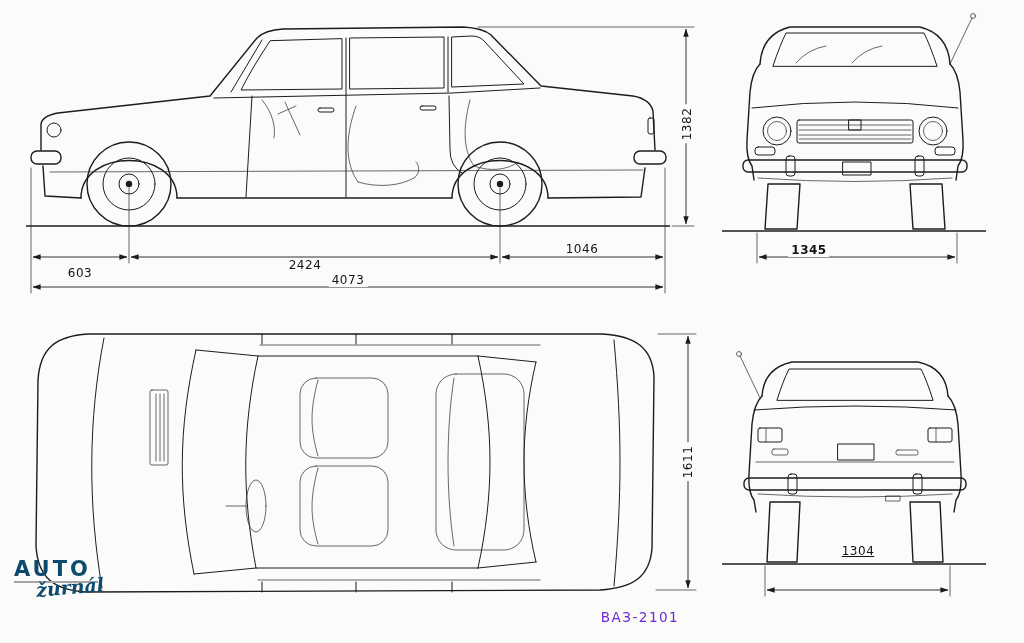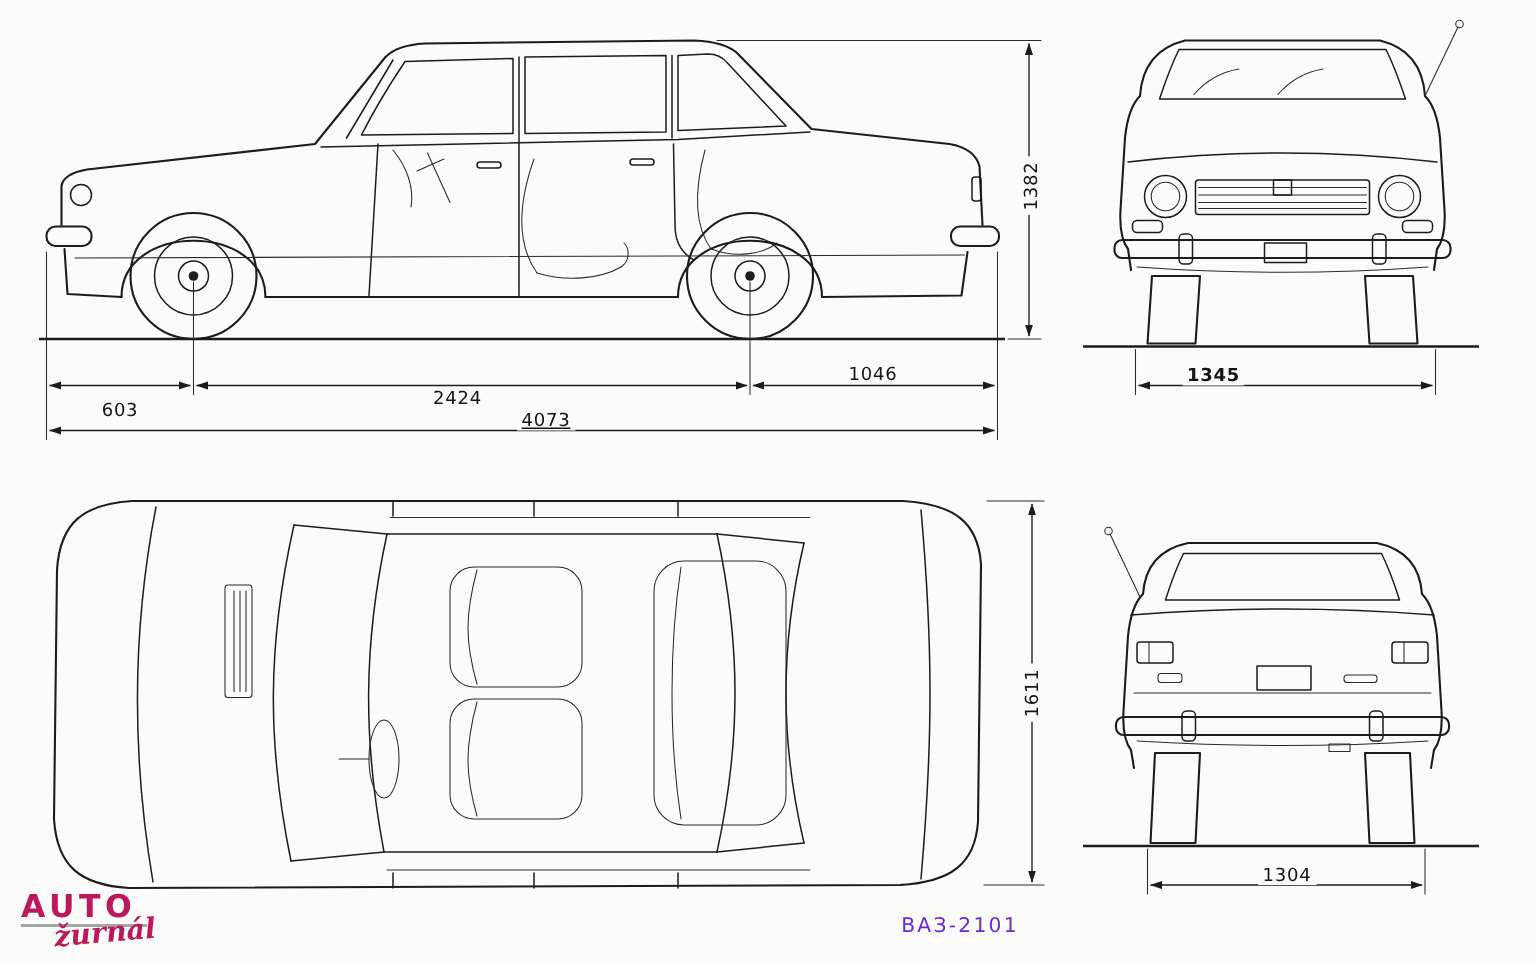--- a/index.html
+++ b/index.html
@@ -7,21 +7,21 @@
   #art{position:absolute;left:0;top:0;}
   .o{fill:none;stroke:#1c1c1c;stroke-width:1.4;stroke-linecap:round;stroke-linejoin:round;}
   .m{fill:none;stroke:#1c1c1c;stroke-width:1;stroke-linecap:round;stroke-linejoin:round;}
   .t{fill:none;stroke:#2a2a2a;stroke-width:.7;stroke-linecap:round;stroke-linejoin:round;}
   .dim{fill:none;stroke:#1c1c1c;stroke-width:.9;stroke-linecap:butt;}
   .f{fill:#1c1c1c;stroke:none;}
   .g{fill:none;stroke:#1c1c1c;stroke-width:1.7;}
   .dim-label{position:absolute;transform:translate(-50%,-50%);font-size:12px;color:#141414;background:#fbfbfa;padding:0 3px;letter-spacing:.5px;white-space:nowrap;}
   .dim-label.vertical{transform:translate(-50%,-50%) rotate(-90deg);}
   .model-label{position:absolute;transform:translate(-50%,-50%);font-size:13.5px;letter-spacing:1.5px;color:#6d28d9;white-space:nowrap;}
-  .watermark{position:absolute;left:14px;top:592px;color:#be185d;user-select:none;}
+  .watermark{position:absolute;left:14px;top:557px;color:#0c4a6e;user-select:none;}
   .wm-auto{display:block;font-family:"DejaVu Sans",sans-serif;font-weight:700;font-size:21px;letter-spacing:3px;border-bottom:2px solid #a5a5a5;width:84px;}
   .wm-zurnal{display:block;font-family:"DejaVu Serif",serif;font-style:italic;font-weight:700;font-size:19px;margin:-7px 0 0 22px;transform:rotate(-5deg);}
 </style>
 </head>
 <body>
 
 <div id="page">
 
 <svg id="art" width="1024" height="643" viewBox="0 0 1024 643">
   <defs>
@@ -210,24 +210,24 @@
       <line class="t" x1="950" y1="566" x2="950" y2="596"></line>
       <line class="dim" x1="767" y1="590" x2="948" y2="590" marker-start="url(#arr)" marker-end="url(#arr)"></line>
     </g>
   </g>
 </svg>
 
 <div class="dim-label vertical" style="left:687px;top:124px;">1382</div>
 <div class="dim-label" style="left:80px;top:249px;margin-top:24px;">603</div>
 <div class="dim-label" style="left:305px;top:249px;margin-top:16px;">2424</div>
 <div class="dim-label" style="left:582px;top:249px;">1046</div>
-<div class="dim-label" style="left:364px;top:280px;text-decoration:underline;">4073</div>
+<div class="dim-label" style="left:348px;top:280px;">4073</div>
 <div class="dim-label" style="left:809px;top:250px;font-weight:bold;">1345</div>
 <div class="dim-label vertical" style="left:688px;top:462px;">1611</div>
-<div class="dim-label" style="left:858px;top:583px;">1304</div>
+<div class="dim-label" style="left:858px;top:551px;text-decoration:underline;">1304</div>
 
 <div class="model-label" style="left:640px;top:617px;">ВАЗ-2101</div>
 
 <div class="watermark">
   <span class="wm-auto">AUTO</span>
   <span class="wm-zurnal">žurnál</span>
 </div>
 
 </div>
 

